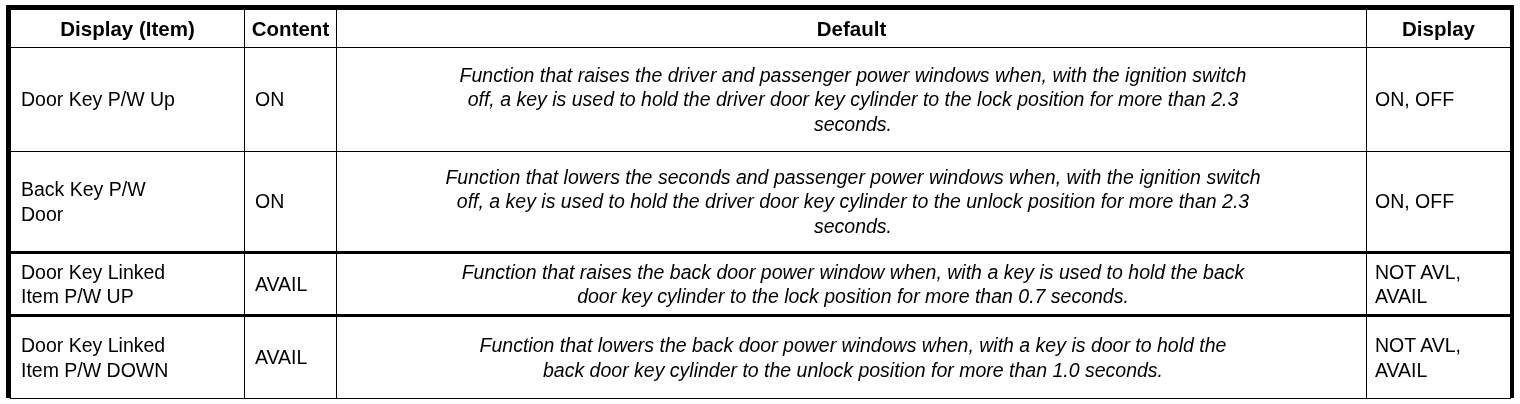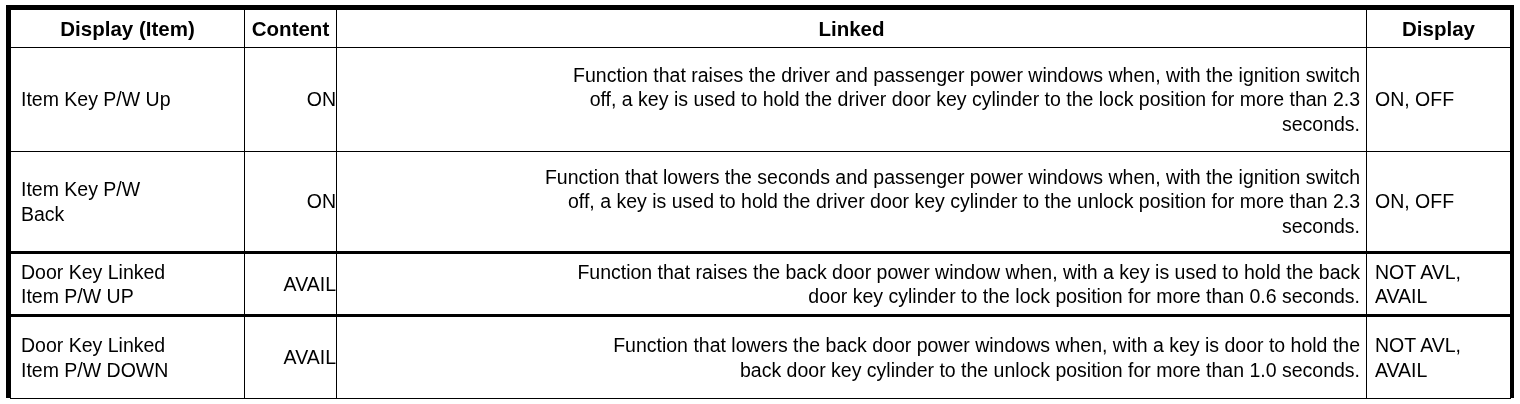--- a/index.html
+++ b/index.html
@@ -67,26 +67,27 @@
   tbody td {
     font-size: 19.5px;
     line-height: 1.25;
   }
   tbody td.cell-item {
     padding: 0 0 0 10px;
     text-align: left;
   }
   tbody td.cell-default {
     padding: 0 0 0 10px;
-    text-align: right;
+    text-align: left;
   }
   tbody td.cell-content {
     padding: 2px 6px 2px 9px;
-    text-align: right;
+    text-align: center;
     vertical-align: middle;
+    font-style: italic;
   }
   tbody td.cell-setting {
     padding: 0 0 0 8px;
     text-align: left;
   }
 
   tbody td.cell-content .line {
     display: block;
     white-space: nowrap;
   }
@@ -114,66 +115,66 @@
     <colgroup>
       <col class="c-item">
       <col class="c-default">
       <col class="c-content">
       <col class="c-setting">
     </colgroup>
     <thead>
       <tr>
         <th class="h-item">Display (Item)</th>
         <th class="h-default">Content</th>
-        <th class="h-content">Linked</th>
+        <th class="h-content">Default</th>
         <th class="h-setting">Display</th>
       </tr>
     </thead>
     <tbody>
 
       <tr class="row-0">
         <td class="cell-item">
-          <span class="line">Item Key P/W Up</span>
+          <span class="line">Door Key P/W Up</span>
         </td>
         <td class="cell-default">ON</td>
         <td class="cell-content">
           <span class="line">Function that raises the driver and passenger power windows when, with the ignition switch</span>
           <span class="line">off, a key is used to hold the driver door key cylinder to the lock position for more than 2.3</span>
           <span class="line">seconds.</span>
         </td>
         <td class="cell-setting">
           <span class="line">ON, OFF</span>
         </td>
       </tr>
 
       <tr class="row-1">
         <td class="cell-item">
-          <span class="line">Item Key P/W</span>
-          <span class="line">Back</span>
+          <span class="line">Back Key P/W</span>
+          <span class="line">Door</span>
         </td>
         <td class="cell-default">ON</td>
         <td class="cell-content">
           <span class="line">Function that lowers the seconds and passenger power windows when, with the ignition switch</span>
           <span class="line">off, a key is used to hold the driver door key cylinder to the unlock position for more than 2.3</span>
           <span class="line">seconds.</span>
         </td>
         <td class="cell-setting">
           <span class="line">ON, OFF</span>
         </td>
       </tr>
 
       <tr class="row-2">
         <td class="cell-item">
           <span class="line">Door Key Linked</span>
           <span class="line">Item P/W UP</span>
         </td>
         <td class="cell-default">AVAIL</td>
         <td class="cell-content">
           <span class="line">Function that raises the back door power window when, with a key is used to hold the back</span>
-          <span class="line">door key cylinder to the lock position for more than 0.6 seconds.</span>
+          <span class="line">door key cylinder to the lock position for more than 0.7 seconds.</span>
         </td>
         <td class="cell-setting">
           <span class="line">NOT AVL,</span>
           <span class="line">AVAIL</span>
         </td>
       </tr>
 
       <tr class="row-3">
         <td class="cell-item">
           <span class="line">Door Key Linked</span>

